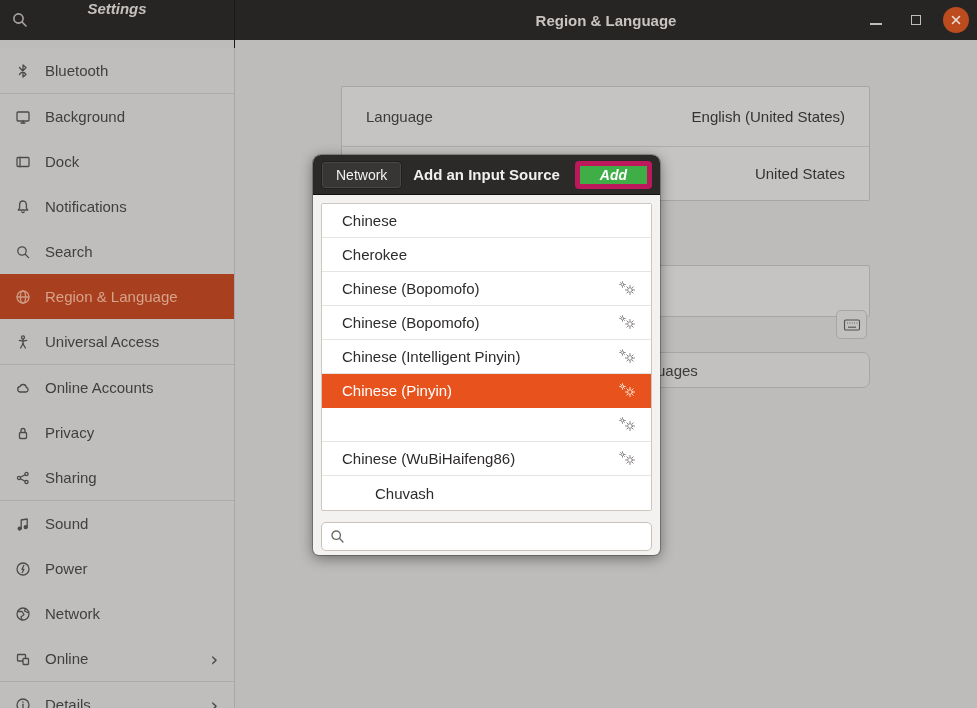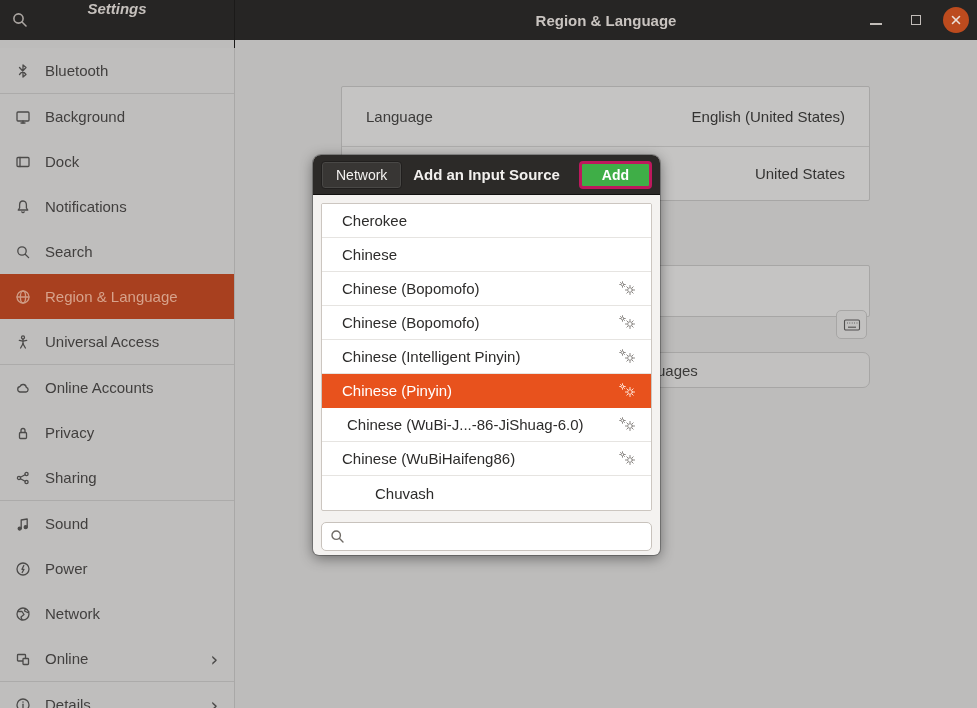--- a/index.html
+++ b/index.html
@@ -41,21 +41,21 @@
   .kbd-btn { position:absolute; left:600px; top:270px; width:31px; height:29px; background:#c2c1c0; border:1px solid #a7a6a5; border-radius:5px; display:flex; align-items:center; justify-content:center; cursor:pointer; }
   .kbd-btn svg { stroke:#504f4e; fill:none; stroke-width:1.1; }
   .manage-btn { position:absolute; left:105px; top:312px; width:529px; height:36px; background:#c2c1c0; border:1px solid #a7a6a5; border-radius:7px; cursor:pointer; }
   .manage-text { position:absolute; left:315px; top:9px; font-size:15px; color:#3b3a39; }
 
   
   .dialog { position:absolute; left:313px; top:155px; width:347px; height:400px; background:#f4f2f0; border-radius:8px 8px 6px 6px; box-shadow:0 3px 14px rgba(0,0,0,0.45), 0 0 0 1px rgba(0,0,0,0.25); z-index:10; }
   .dlg-header { height:40px; background:#2c2a28; border-radius:8px 8px 0 0; border-bottom:1px solid #121110; display:flex; align-items:center; padding:0 8px; position:relative; }
   .dlg-title { position:absolute; left:0; right:0; text-align:center; color:#f2f0ee; font-weight:bold; font-size:15px; pointer-events:none; }
   .btn-cancel { height:28px; padding:0 14px; background:#383634; border:1px solid #211f1e; box-shadow:inset 0 0 0 1px rgba(255,255,255,0.09); border-radius:4px; color:#f4f2f0; font-size:14px; display:flex; align-items:center; cursor:pointer; z-index:2; }
-  .btn-add { height:28px; padding:0 20px; margin-left:auto; background:#3fae47; border:3px solid #be185d; border-radius:4px; color:#ffffff; font-weight:bold; font-size:14px; display:flex; align-items:center; cursor:pointer; z-index:2; }
+  .btn-add { height:28px; padding:0 20px; margin-left:auto; background:#3fae47; border:5px solid #be185d; border-radius:4px; color:#ffffff; font-weight:bold; font-size:14px; display:flex; align-items:center; cursor:pointer; z-index:2;font-style:italic; }
   .dlg-body { padding:8px; }
   .dlg-list { background:#ffffff; border:1px solid #ccc6c0; border-radius:2px; overflow:hidden; }
   .dlg-row { height:34px; display:flex; align-items:center; padding:0 14px 0 20px; font-size:15px; color:#2d2c2b; border-bottom:1px solid #e6e4e1; cursor:pointer; background:#fff; }
   .dlg-row:last-child { border-bottom:none;margin-left:33px; }
   .dlg-row .gear { margin-left:auto; display:flex; align-items:center; }
   .dlg-row svg { stroke:#8d8a87; fill:none; stroke-width:1; stroke-linecap:round; }
   .dlg-row.selected { background:#e8521d; color:#ffffff; border-bottom-color:#e8521d; }
   .dlg-row.selected svg { stroke:#ffe0d2; }
   .dlg-search-wrap { position:relative; margin-top:11px; }
   .dlg-search { width:100%; height:29px; border:1px solid #c8c2bc; border-radius:5px; background:#ffffff; padding:0 8px 0 30px; font-size:14px; color:#2d2c2b; outline:none; font-family:inherit; }
@@ -279,24 +279,24 @@
 
 <div class="dialog">
   <div class="dlg-header">
     <div class="btn-cancel">Network</div>
     <div class="dlg-title">Add an Input Source</div>
     <div class="btn-add">Add</div>
   </div>
   <div class="dlg-body">
     <div class="dlg-list">
       <div class="dlg-row">
+        <span>Chinese</span>
+      </div>
+      <div class="dlg-row">
         <span>Cherokee</span>
-      </div>
-      <div class="dlg-row">
-        <span>Chinese</span>
       </div>
       <div class="dlg-row">
         <span>Chinese (Bopomofo)</span>
         <span class="gear">
             <svg width="19" height="15" viewBox="0 0 19 15">
               <circle cx="12" cy="9" r="2.3"></circle>
               <line x1="15" y1="9" x2="16.6" y2="9"></line>
               <line x1="14.1" y1="11.1" x2="15.2" y2="12.2"></line>
               <line x1="12" y1="12" x2="12" y2="13.6"></line>
               <line x1="9.9" y1="11.1" x2="8.8" y2="12.2"></line>
@@ -377,21 +377,20 @@
               <line x1="6.4" y1="3.5" x2="7.3" y2="3.5"></line>
               <line x1="2.6" y1="3.5" x2="1.7" y2="3.5"></line>
               <line x1="4.5" y1="1.6" x2="4.5" y2="0.7"></line>
               <line x1="4.5" y1="5.4" x2="4.5" y2="6.3"></line>
               <line x1="5.8" y1="4.8" x2="6.5" y2="5.5"></line>
               <line x1="3.2" y1="2.2" x2="2.5" y2="1.5"></line>
             </svg>
           </span>
       </div>
       <div class="dlg-row">
-        <span style="padding-left:5px">Chinese (WuBi-J...-86-JiShuag-6.0)</span>
         <span class="gear">
             <svg width="19" height="15" viewBox="0 0 19 15">
               <circle cx="12" cy="9" r="2.3"></circle>
               <line x1="15" y1="9" x2="16.6" y2="9"></line>
               <line x1="14.1" y1="11.1" x2="15.2" y2="12.2"></line>
               <line x1="12" y1="12" x2="12" y2="13.6"></line>
               <line x1="9.9" y1="11.1" x2="8.8" y2="12.2"></line>
               <line x1="9" y1="9" x2="7.4" y2="9"></line>
               <line x1="9.9" y1="6.9" x2="8.8" y2="5.8"></line>
               <line x1="12" y1="6" x2="12" y2="4.4"></line>

